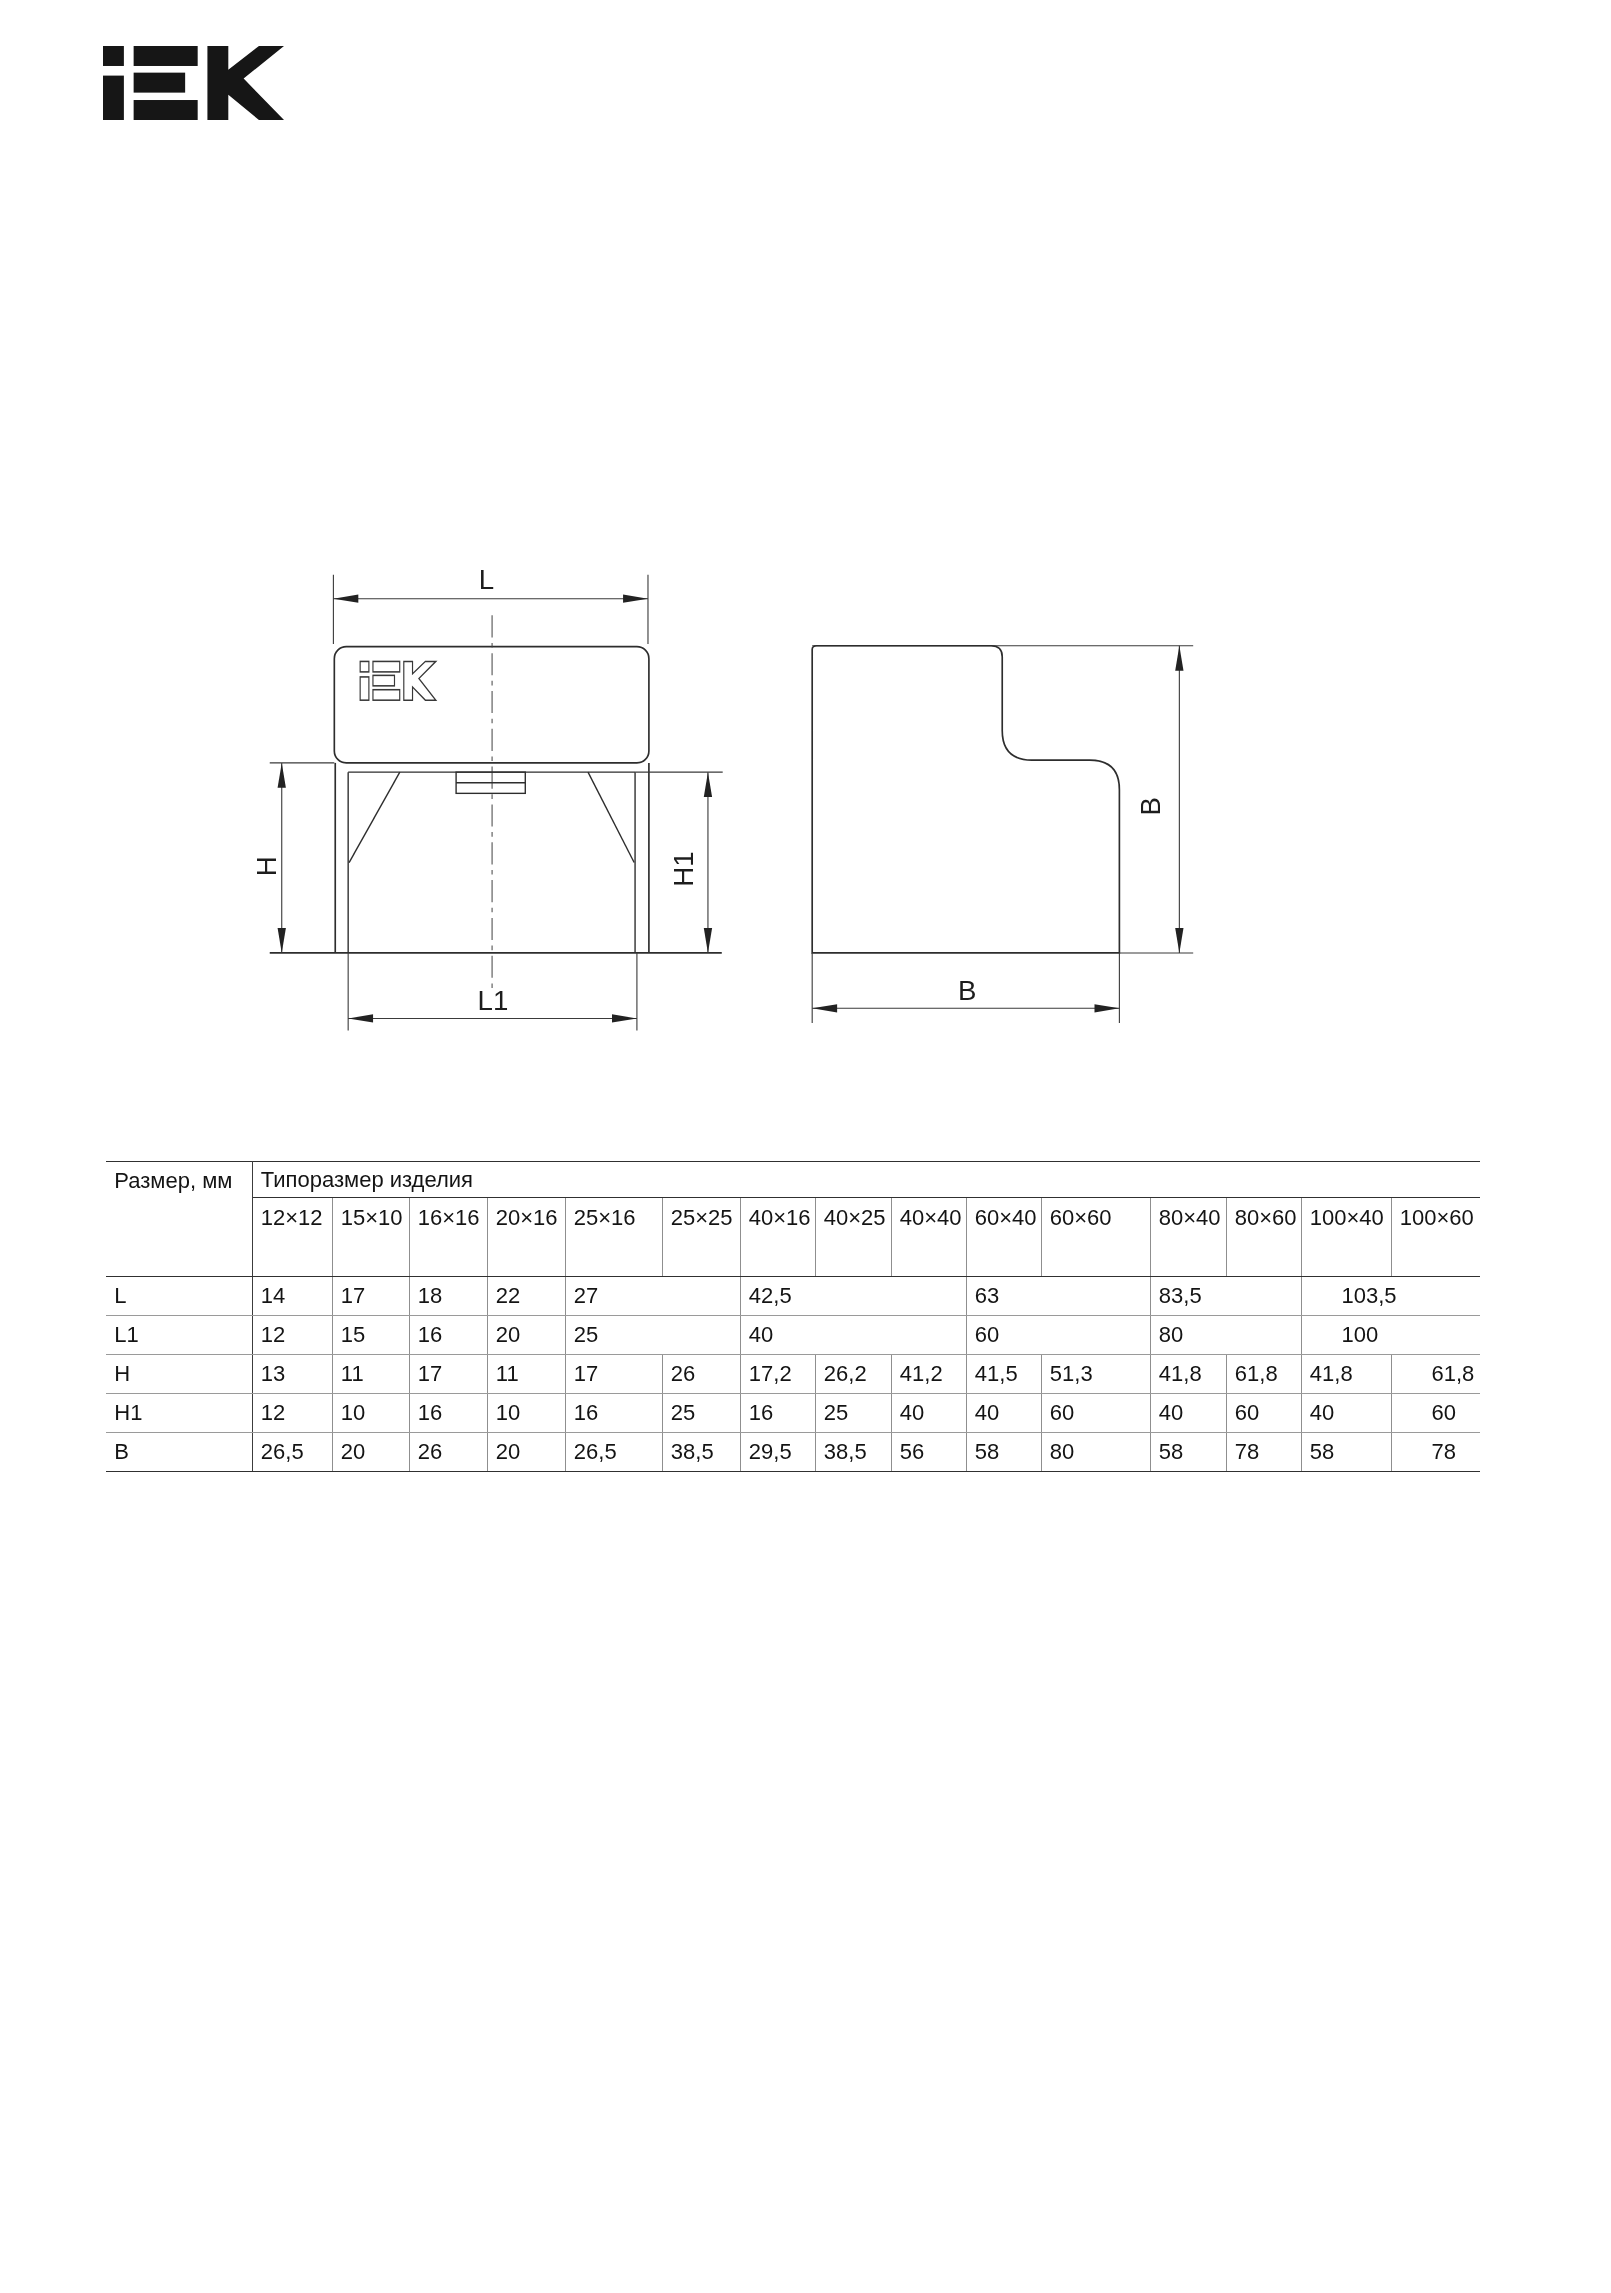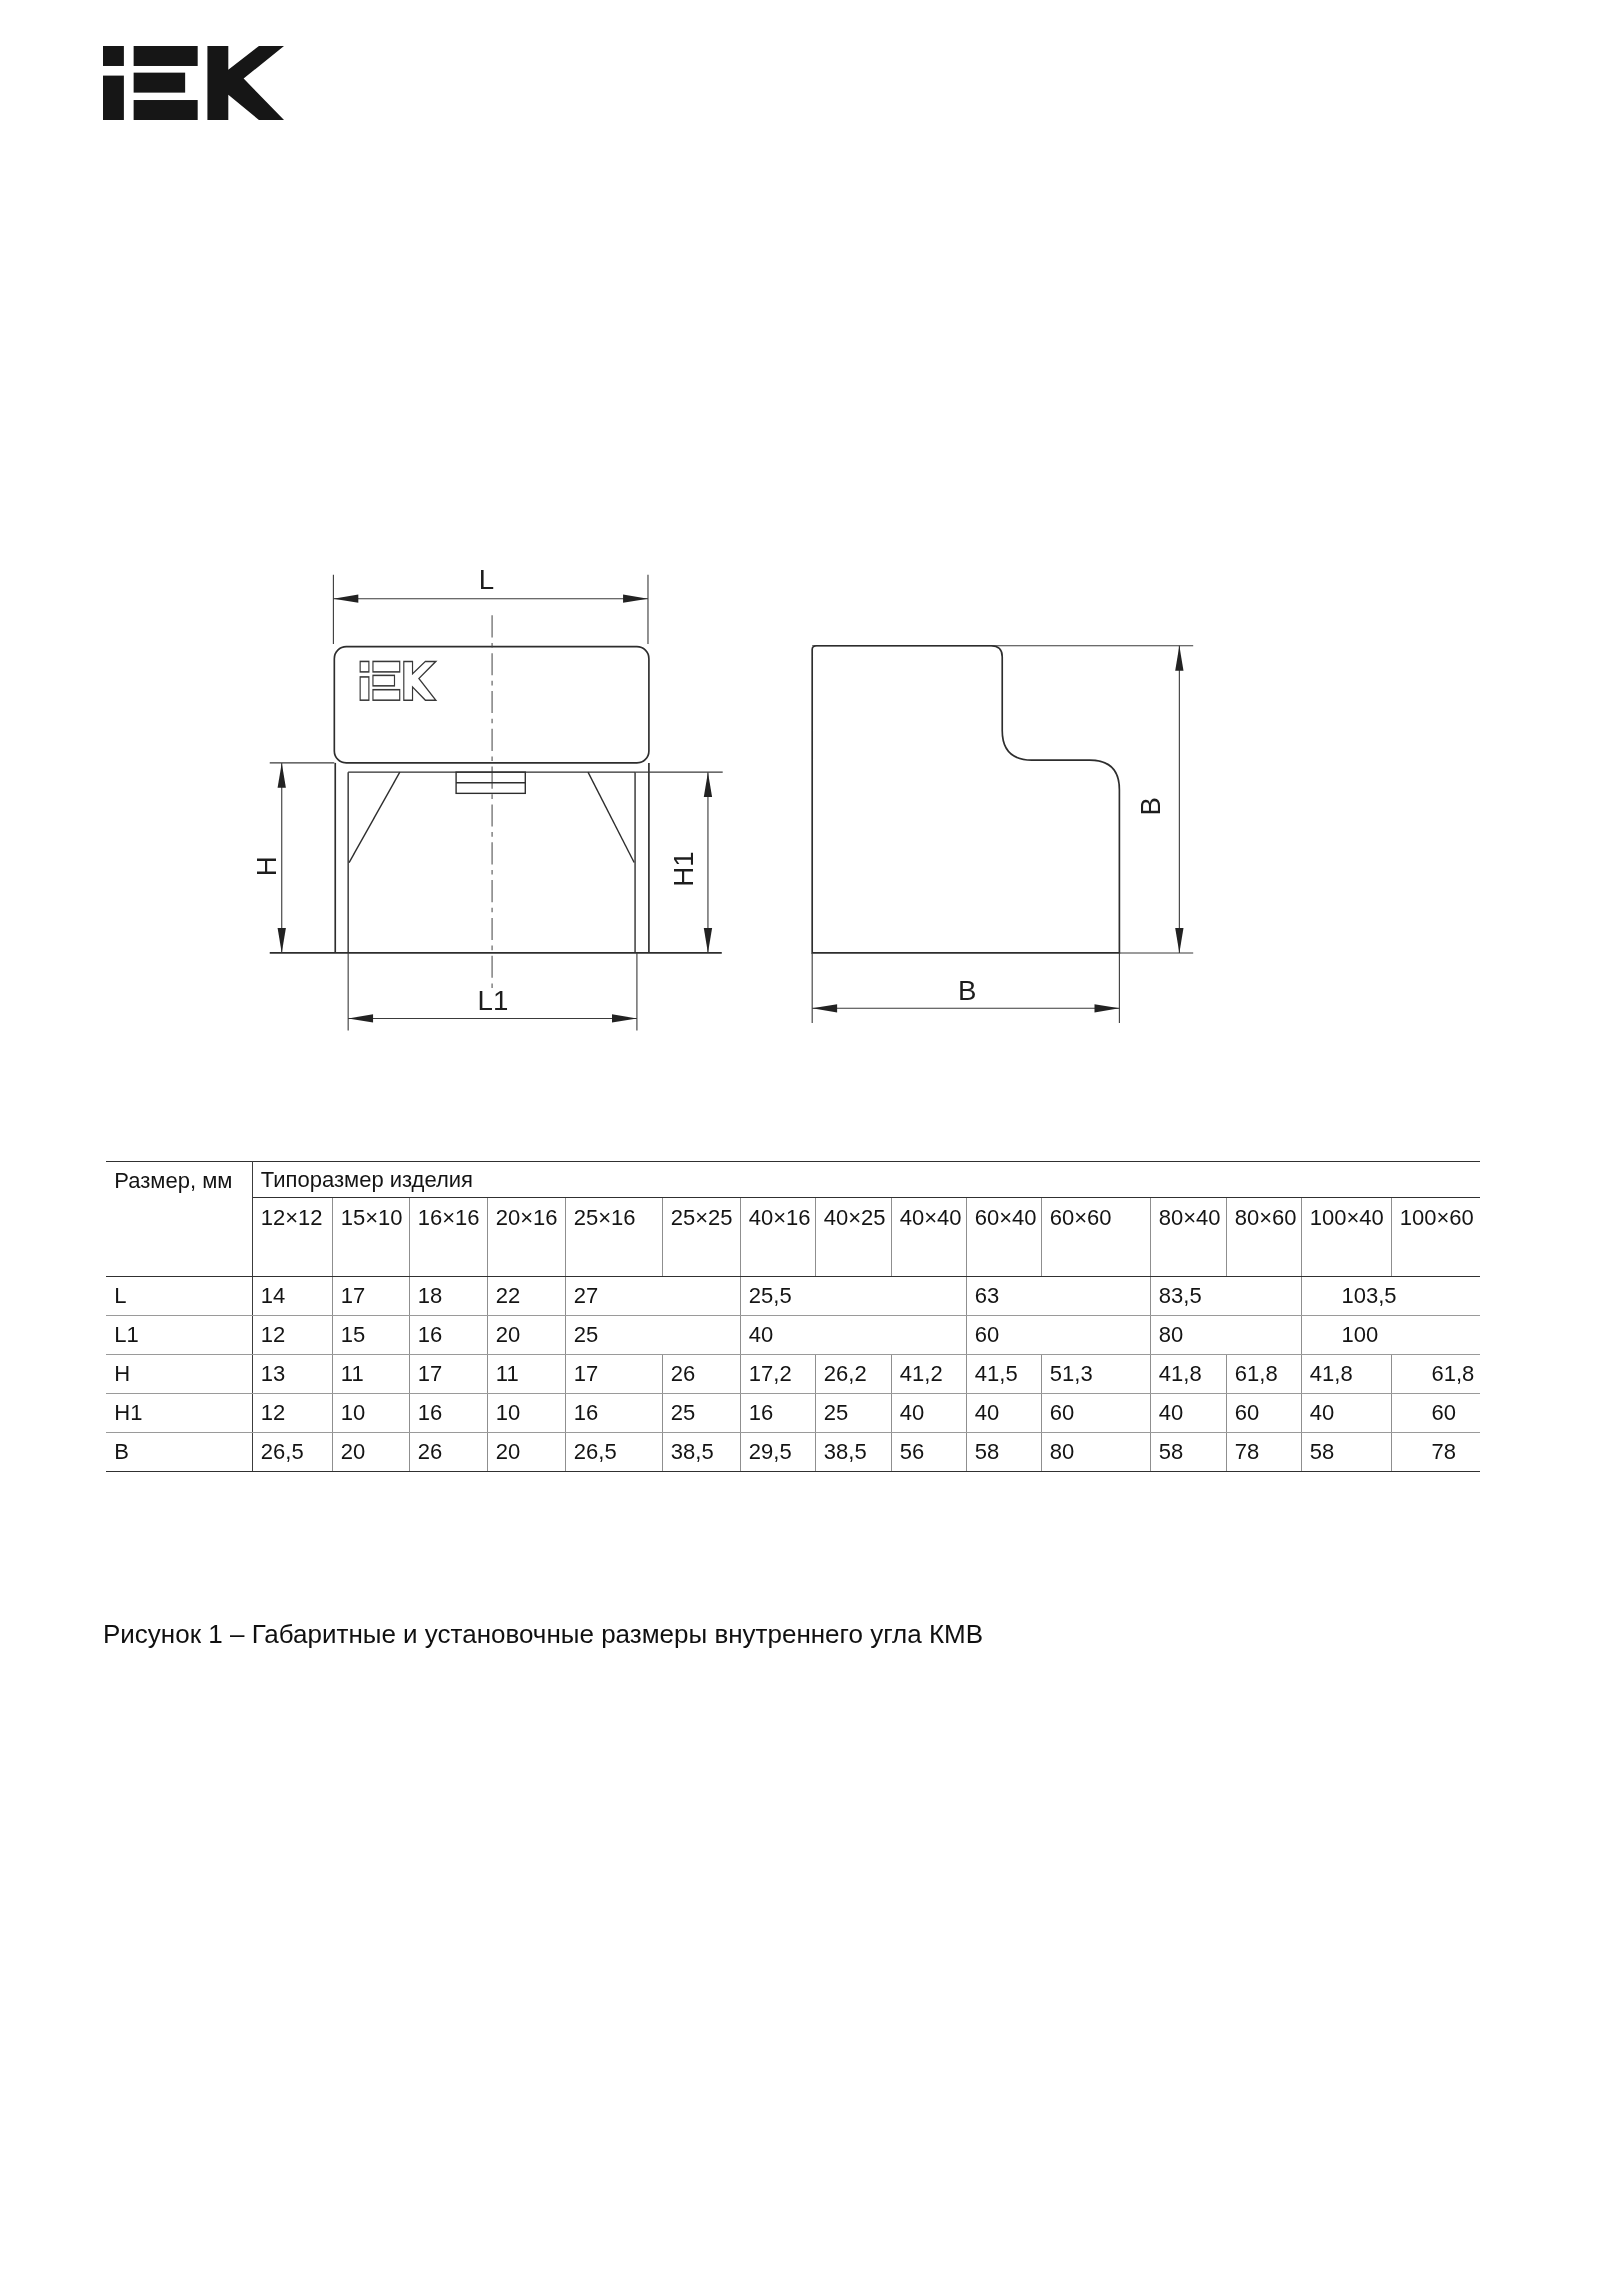--- a/index.html
+++ b/index.html
@@ -251,21 +251,21 @@
         </tr>
     </thead>
     <tbody>
         <tr>
           <th class="row-label">L</th>
           <td>14</td>
           <td>17</td>
           <td>18</td>
           <td>22</td>
           <td colspan="2">27</td>
-          <td colspan="3">25,5</td>
+          <td colspan="3">42,5</td>
           <td colspan="2">63</td>
           <td colspan="2">83,5</td>
           <td colspan="2">103,5</td>
         </tr>
         <tr>
           <th class="row-label">L1</th>
           <td>12</td>
           <td>15</td>
           <td>16</td>
           <td>20</td>
@@ -325,16 +325,15 @@
           <td>58</td>
           <td>80</td>
           <td>58</td>
           <td>78</td>
           <td>58</td>
           <td>78</td>
         </tr>
       </tbody>
   </table>
 
-  <p class="caption">Рисунок 1 – Габаритные и установочные размеры внутреннего угла КМВ</p>
 
 </div>
 
 
 </body></html>

